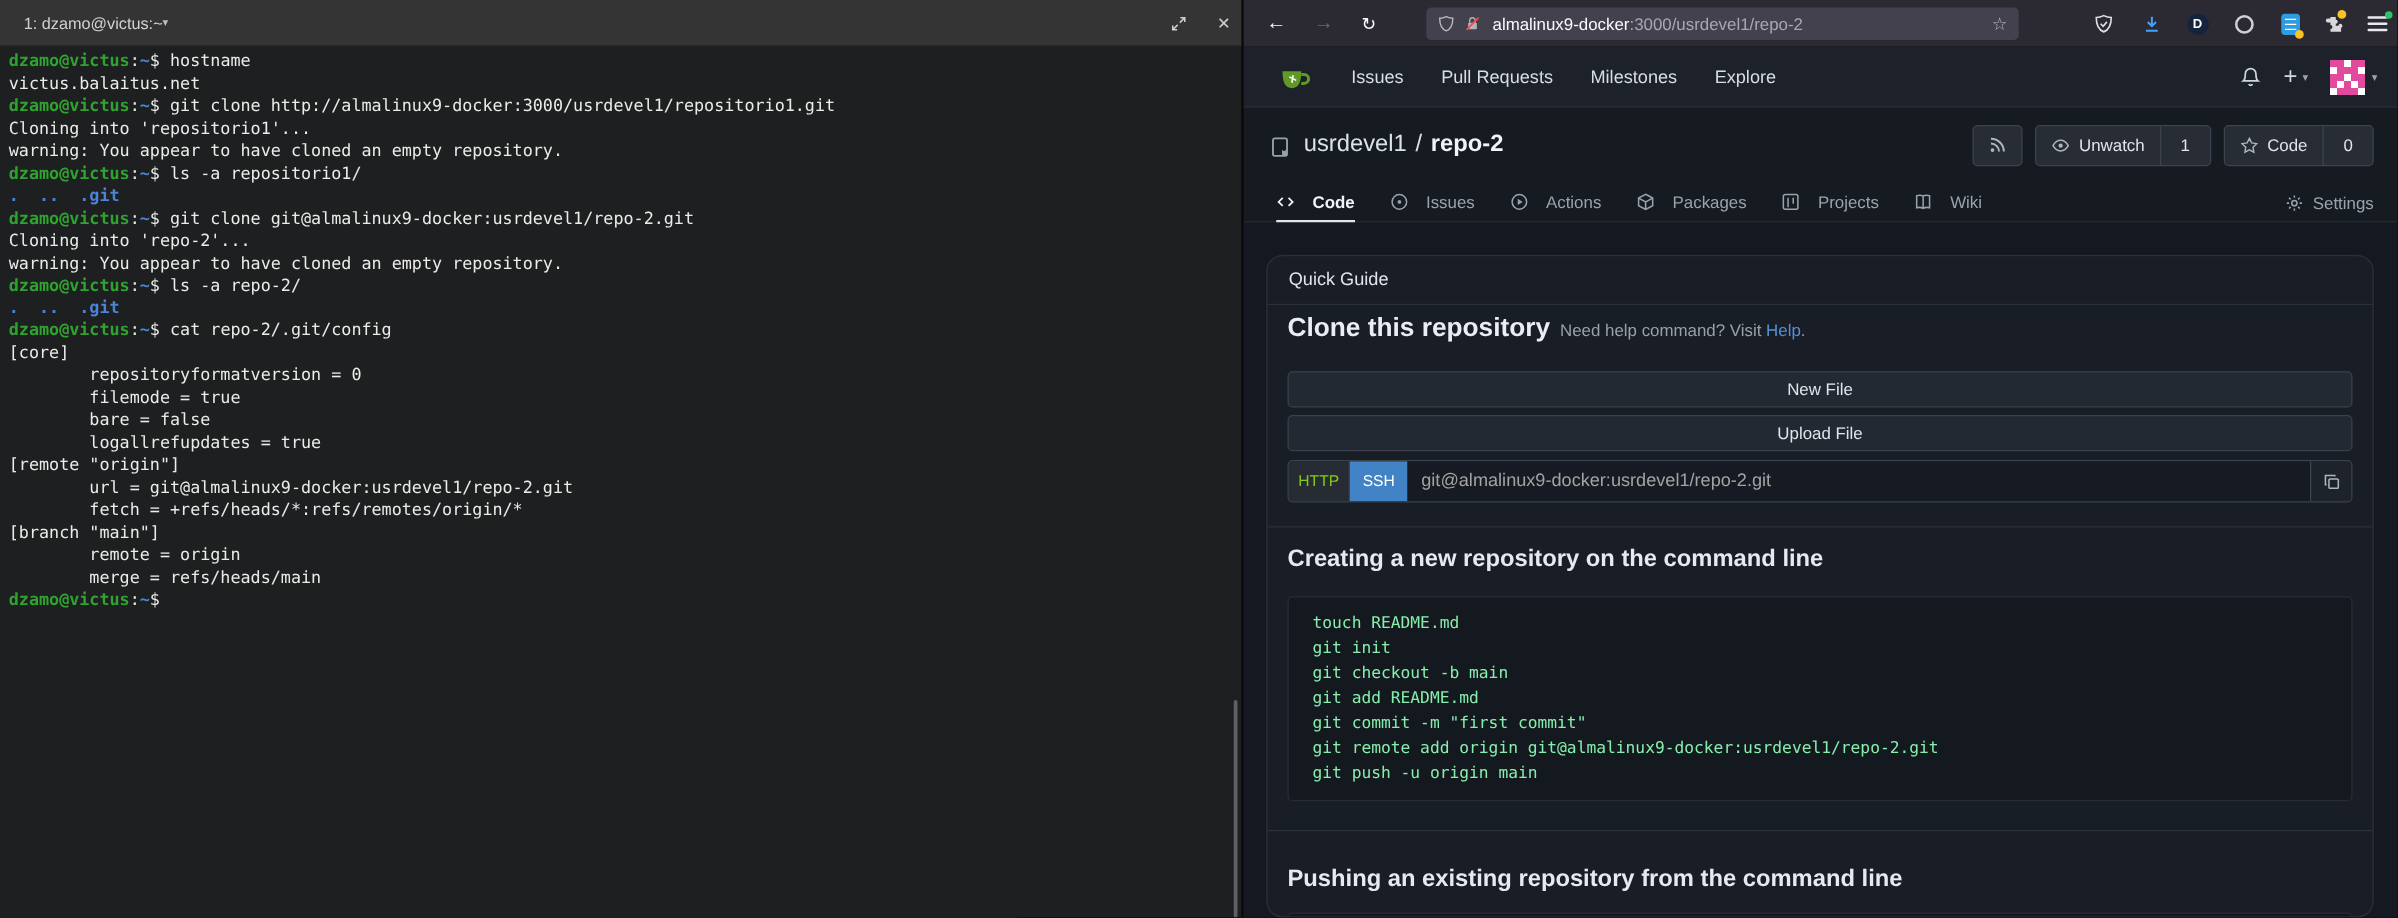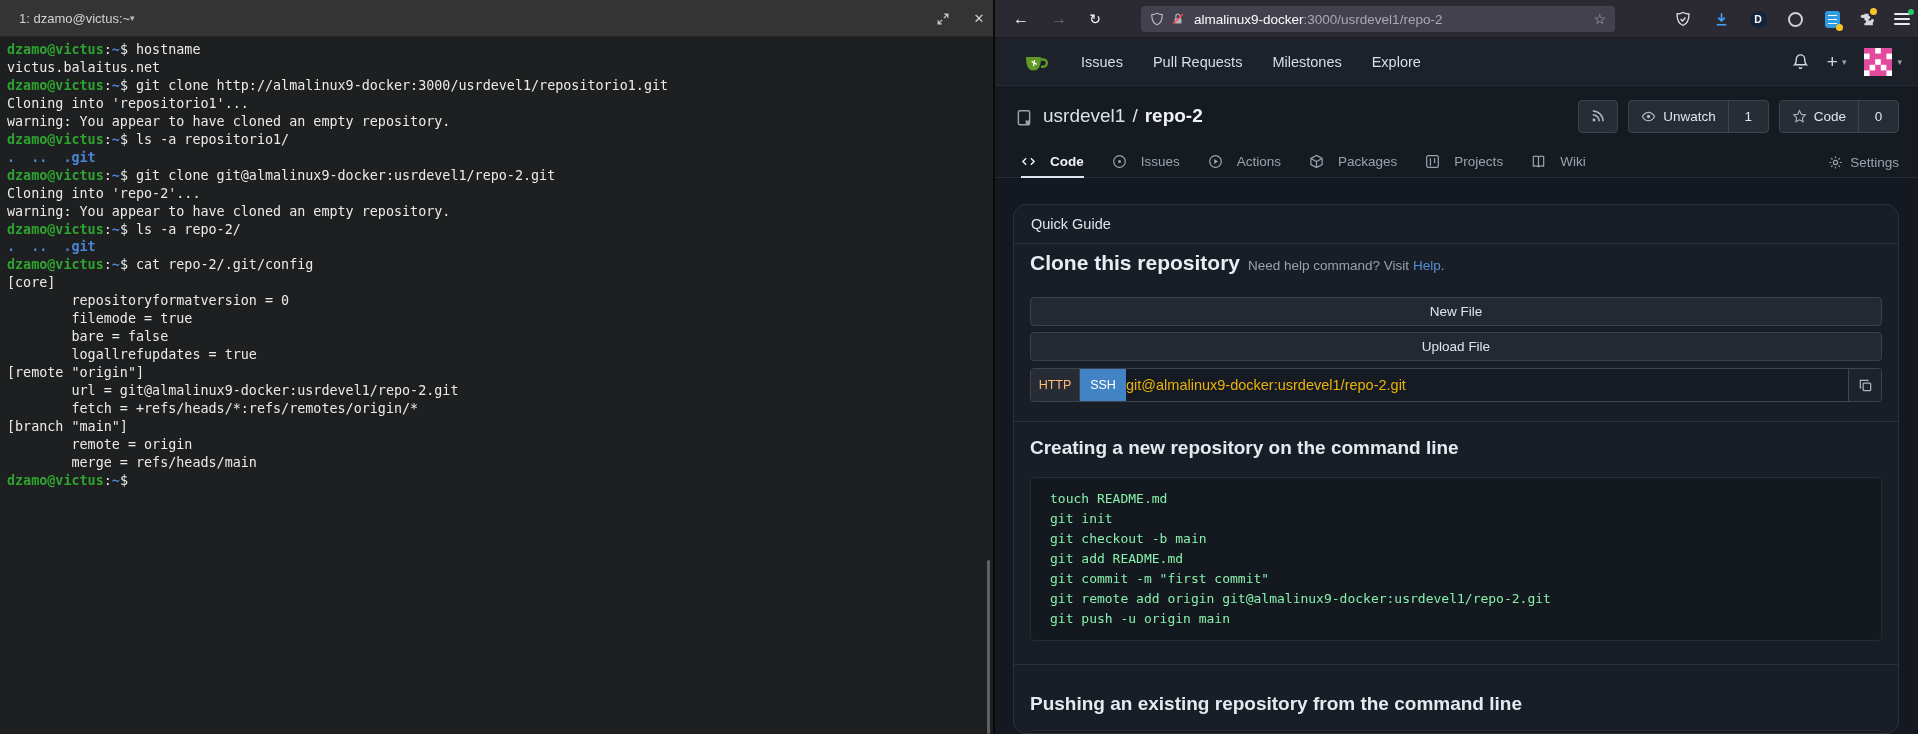--- a/index.html
+++ b/index.html
@@ -89,24 +89,24 @@
   .clone-h2 { position:absolute; left:16px; top:46px; font-size:21px; font-weight:bold; color:#e8eef4; }
   .clone-h2 .sub { font-size:13.5px; font-weight:normal; color:#98a1ab; margin-left:8px; }
   .clone-h2 .sub a { color:var(--link-blue); text-decoration:none; }
   .wide-btn { position:absolute; left:16px; right:16px; height:29px; background:#232933; border:1px solid #3a414c;
     border-radius:4px; text-align:center; line-height:27px; font-size:13.5px; color:#dfe5eb; }
   .btn-newfile { top:92px; }
   .btn-upload { top:127px; }
   .clone-row { position:absolute; left:16px; right:16px; top:163px; height:34px; display:flex;
     border:1px solid #3d4450; border-radius:4px; overflow:hidden; }
   .clone-row .proto { display:flex; align-items:center; justify-content:center; font-size:12.5px; }
-  .proto-http { width:49px; background:#262b34; color:#fdba74; border-right:1px solid #3d4450; }
+  .proto-http { width:49px; background:#262b34; color:#84cc16; border-right:1px solid #3d4450; }
   .proto-ssh { width:46px; background:var(--accent); color:#fff; }
-  .clone-url { flex:1; background:#161a22; display:flex; align-items:center; 
-    font-size:14.5px; color:#eab308; }
+  .clone-url { flex:1; background:#161a22; display:flex; align-items:center; padding-left:11px;
+    font-size:14.5px; color:#a3a3a3; }
   .copy-btn { width:33px; background:#1d222b; border-left:1px solid #3d4450; display:flex; align-items:center;
     justify-content:center; color:#aeb6bf; }
   .sec-div { position:absolute; left:0; right:0; border-top:1px solid #2b313b; }
   .h2-sec { position:absolute; left:16px; font-size:19px; font-weight:600; color:#e4eaf0; }
   .codeblock { position:absolute; left:16px; right:16px; background:#14181f; border:1px solid #272d37; border-radius:4px;
     padding:11px 19px; font-family:"DejaVu Sans Mono","Liberation Mono",monospace; font-size:13px;
     line-height:20px; color:#86efac; white-space:pre; }
   .codeblock1 { top:272px; height:164px; }
   .codeblock2 { top:525px; height:60px; }
   svg { display:block; }

